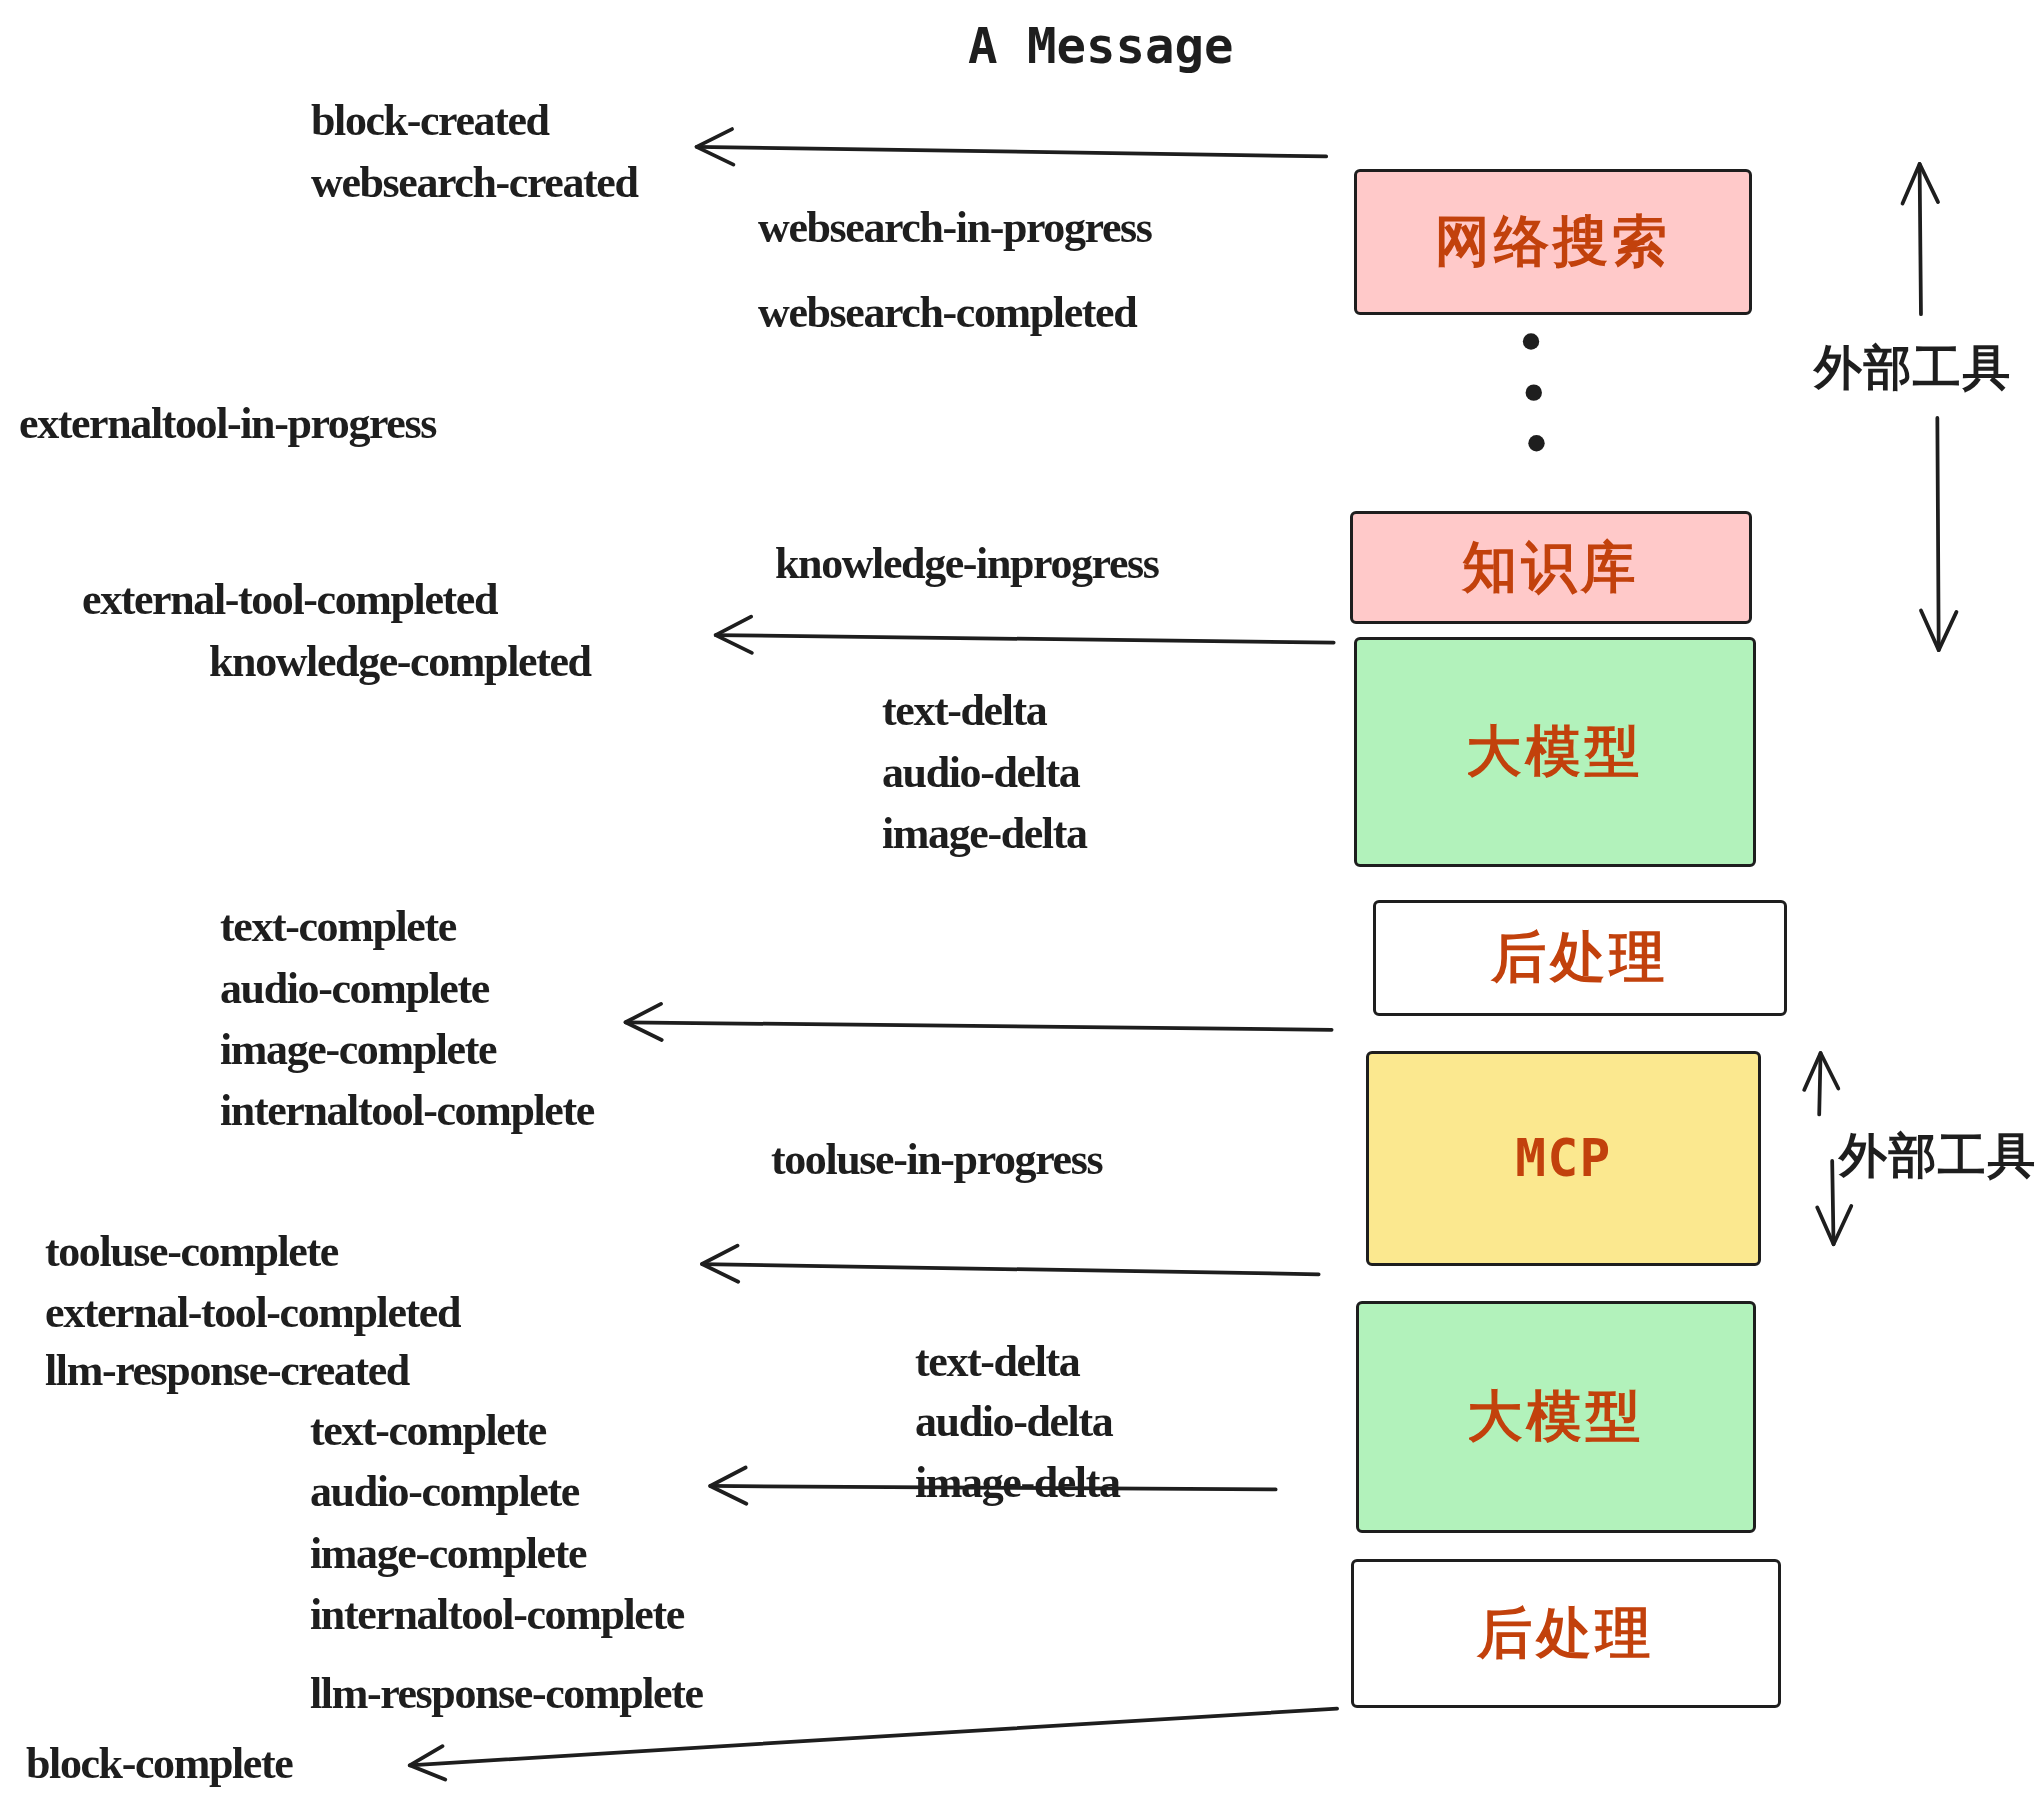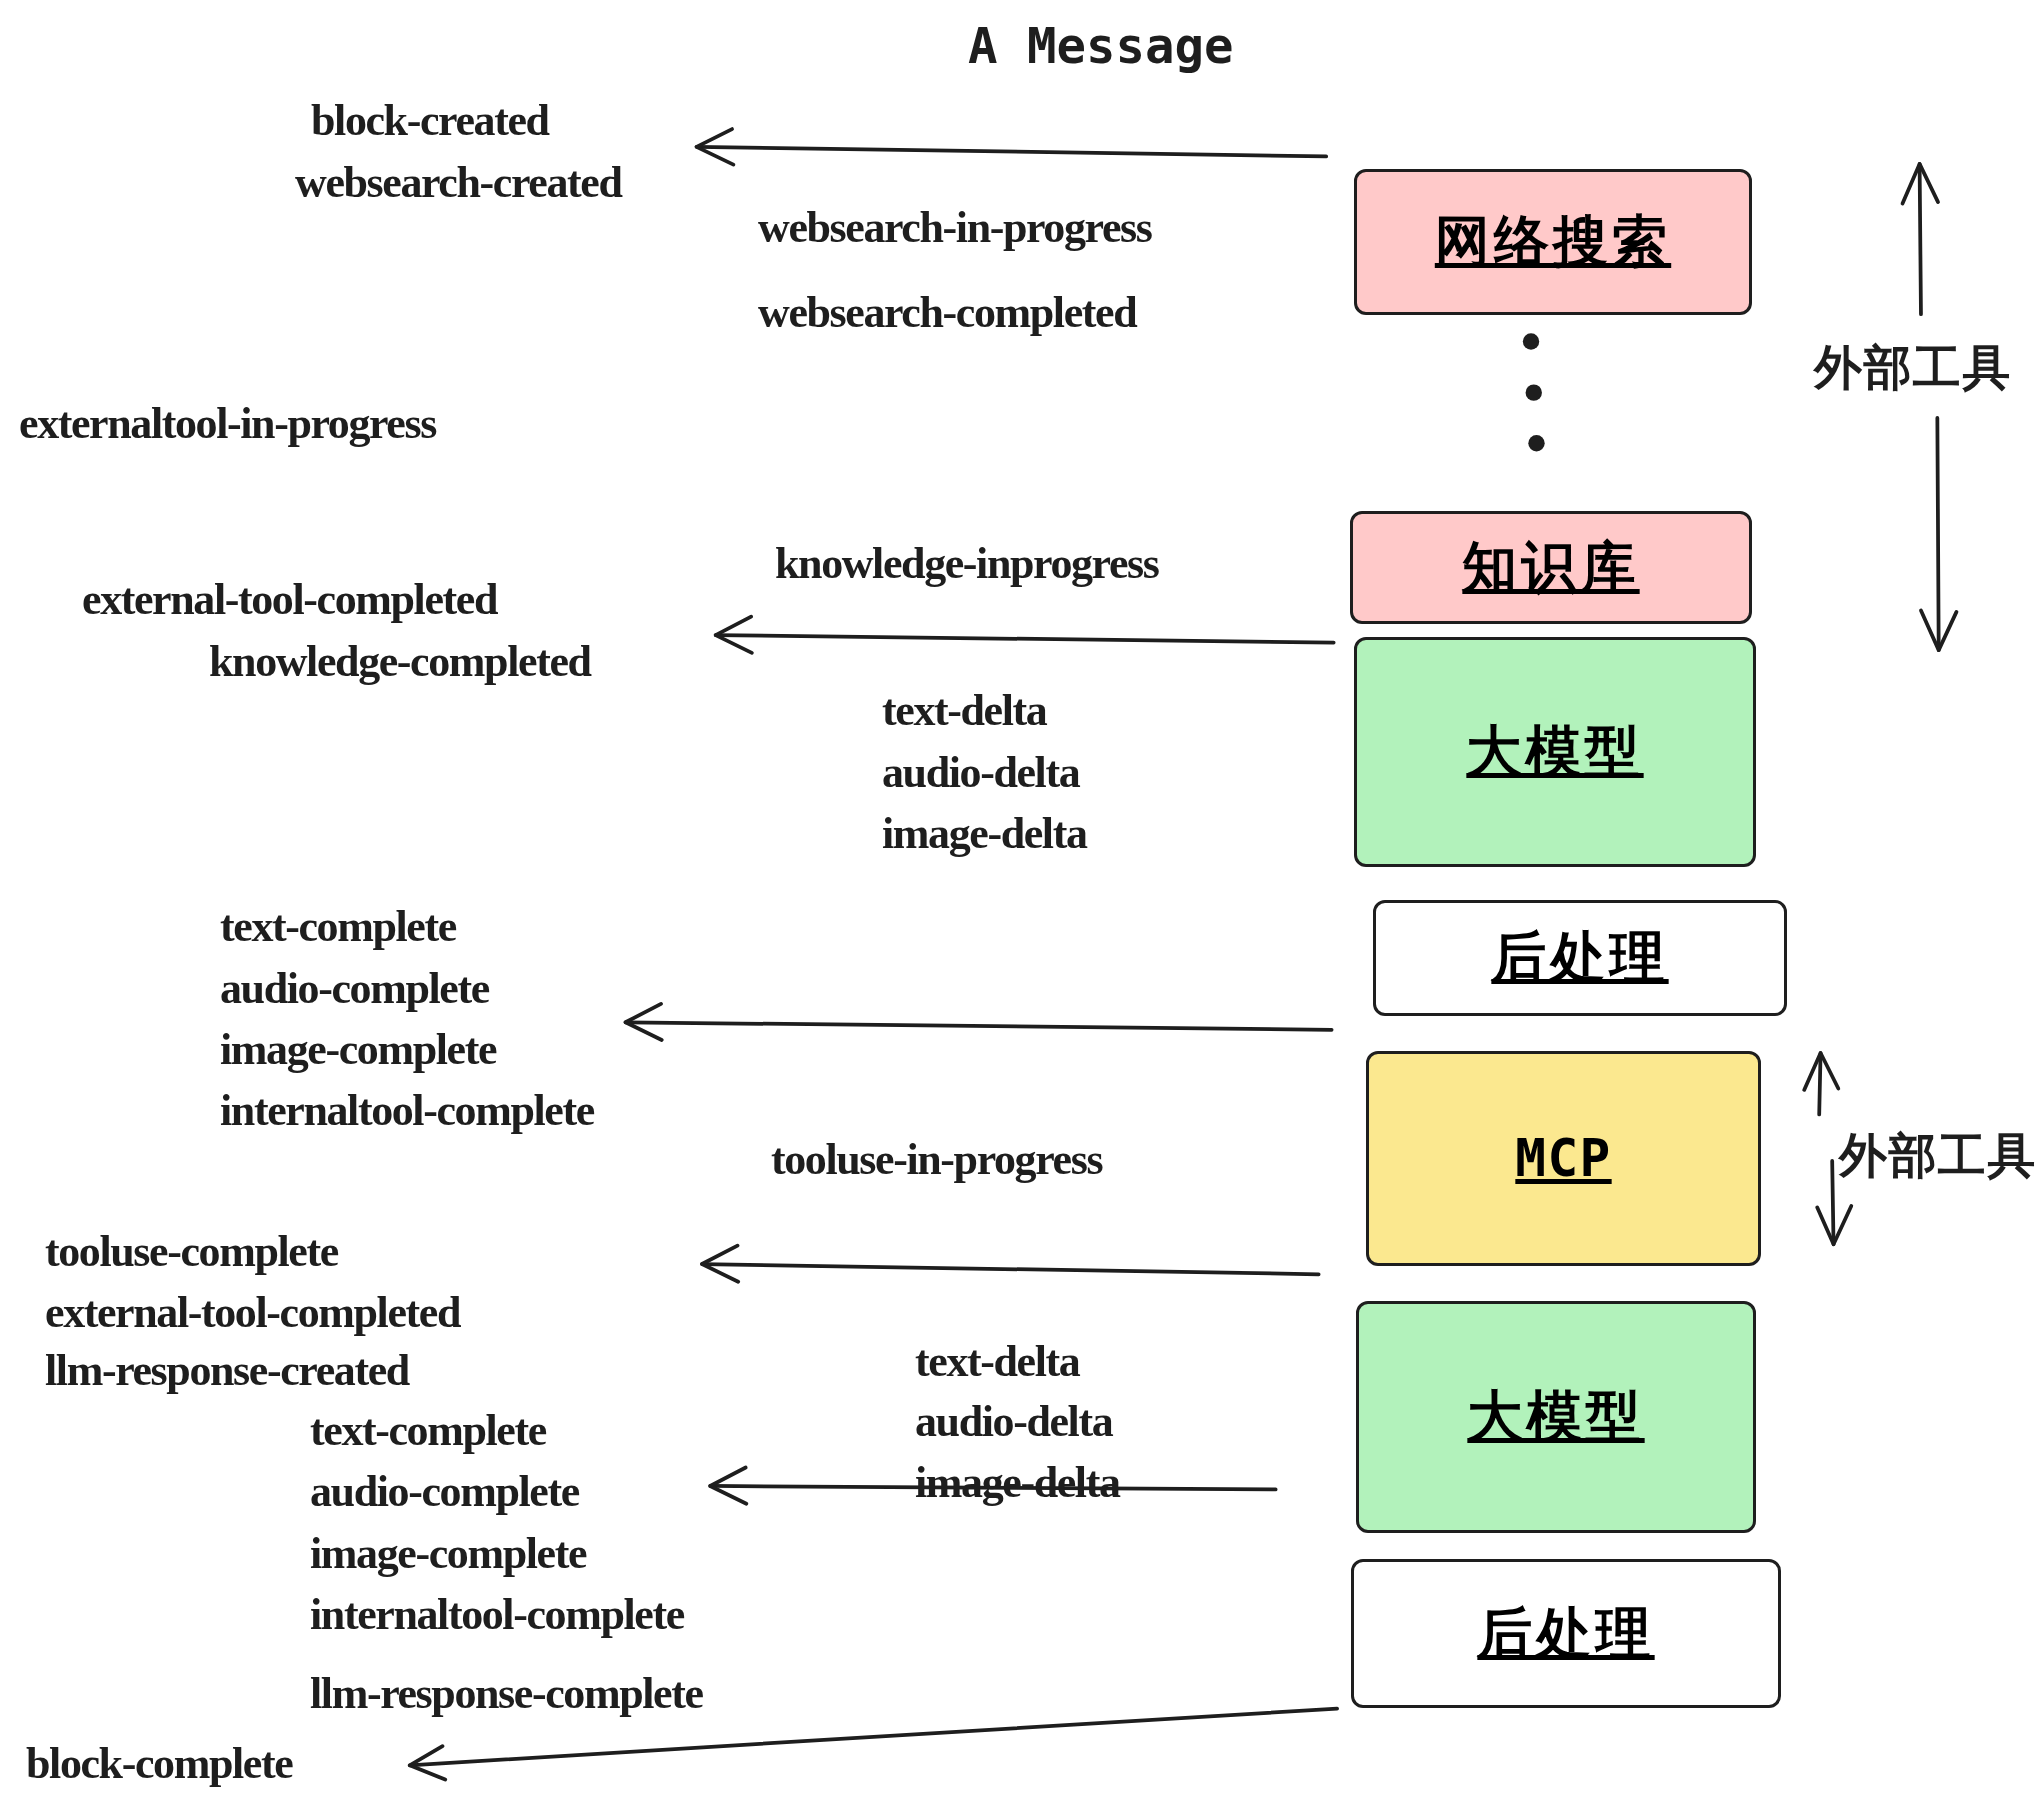--- a/index.html
+++ b/index.html
@@ -23,28 +23,27 @@
   .title{
     position:absolute;
     left:968px;top:18px;
     font-size:49px;
     font-weight:700;
     white-space:nowrap;
   }
   .box{
     position:absolute;
     border:3.4px solid #1e1e1e;
-    border-radius:12px;
+    border-radius:6px;
     display:flex;align-items:center;justify-content:center;
     box-sizing:border-box;
     font-family:"DejaVu Sans","Liberation Sans",sans-serif;
     font-size:55px;font-weight:600;
     letter-spacing:4.1px;
-    color:#000000;
-    text-decoration:underline;
+    color:#c2410c;
   }
   .box.mcp-box{
     font-family:"DejaVu Sans Mono","Liberation Mono",monospace;
     font-size:51px;font-weight:700;letter-spacing:1.4px;
   }
   .side-label{
     position:absolute;
     font-family:"DejaVu Sans","Liberation Sans",sans-serif;
     font-size:48px;font-weight:600;
     letter-spacing:1.4px;
@@ -123,21 +122,21 @@
   <div class="box" style="left: 1354px; top: 637px; width: 402px; height: 230px; background-color: rgb(178, 242, 187);">大模型</div>
   <div class="box" style="left: 1373px; top: 900px; width: 414px; height: 116px; background-color: rgb(255, 255, 255);">后处理</div>
   <div class="box mcp-box" style="left: 1366px; top: 1042px; width: 395px; height: 215px; background-color: rgb(251, 232, 143); margin-top: 9px;">MCP</div>
   <div class="box" style="left: 1356px; top: 1301px; width: 400px; height: 232px; background-color: rgb(178, 242, 187);">大模型</div>
   <div class="box" style="left: 1351px; top: 1559px; width: 430px; height: 149px; background-color: rgb(255, 255, 255);">后处理</div>
 
   <div class="side-label" style="left:1814px;top:336px;">外部工具</div>
   <div class="side-label" style="left:1839px;top:1124px;">外部工具</div>
 
   <div class="ev" style="left:311px;top:96px;">block-created</div>
-  <div class="ev" style="left:295px;top:158px;">websearch-created</div>
+  <div class="ev" style="left:311px;top:158px;">websearch-created</div>
   <div class="ev" style="left:758px;top:203px;">websearch-in-progress</div>
   <div class="ev" style="left:758px;top:288px;">websearch-completed</div>
   <div class="ev" style="left:19px;top:399px;">externaltool-in-progress</div>
   <div class="ev" style="left:775px;top:539px;">knowledge-inprogress</div>
   <div class="ev" style="left:82px;top:575px;">external-tool-completed</div>
   <div class="ev" style="left:190px;top:637px;margin-left:19px;">knowledge-completed</div>
   <div class="ev" style="left:882px;top:686px;">text-delta</div>
   <div class="ev" style="left:882px;top:748px;">audio-delta</div>
   <div class="ev" style="left:882px;top:809px;">image-delta</div>
   <div class="ev" style="left:220px;top:902px;">text-complete</div>

